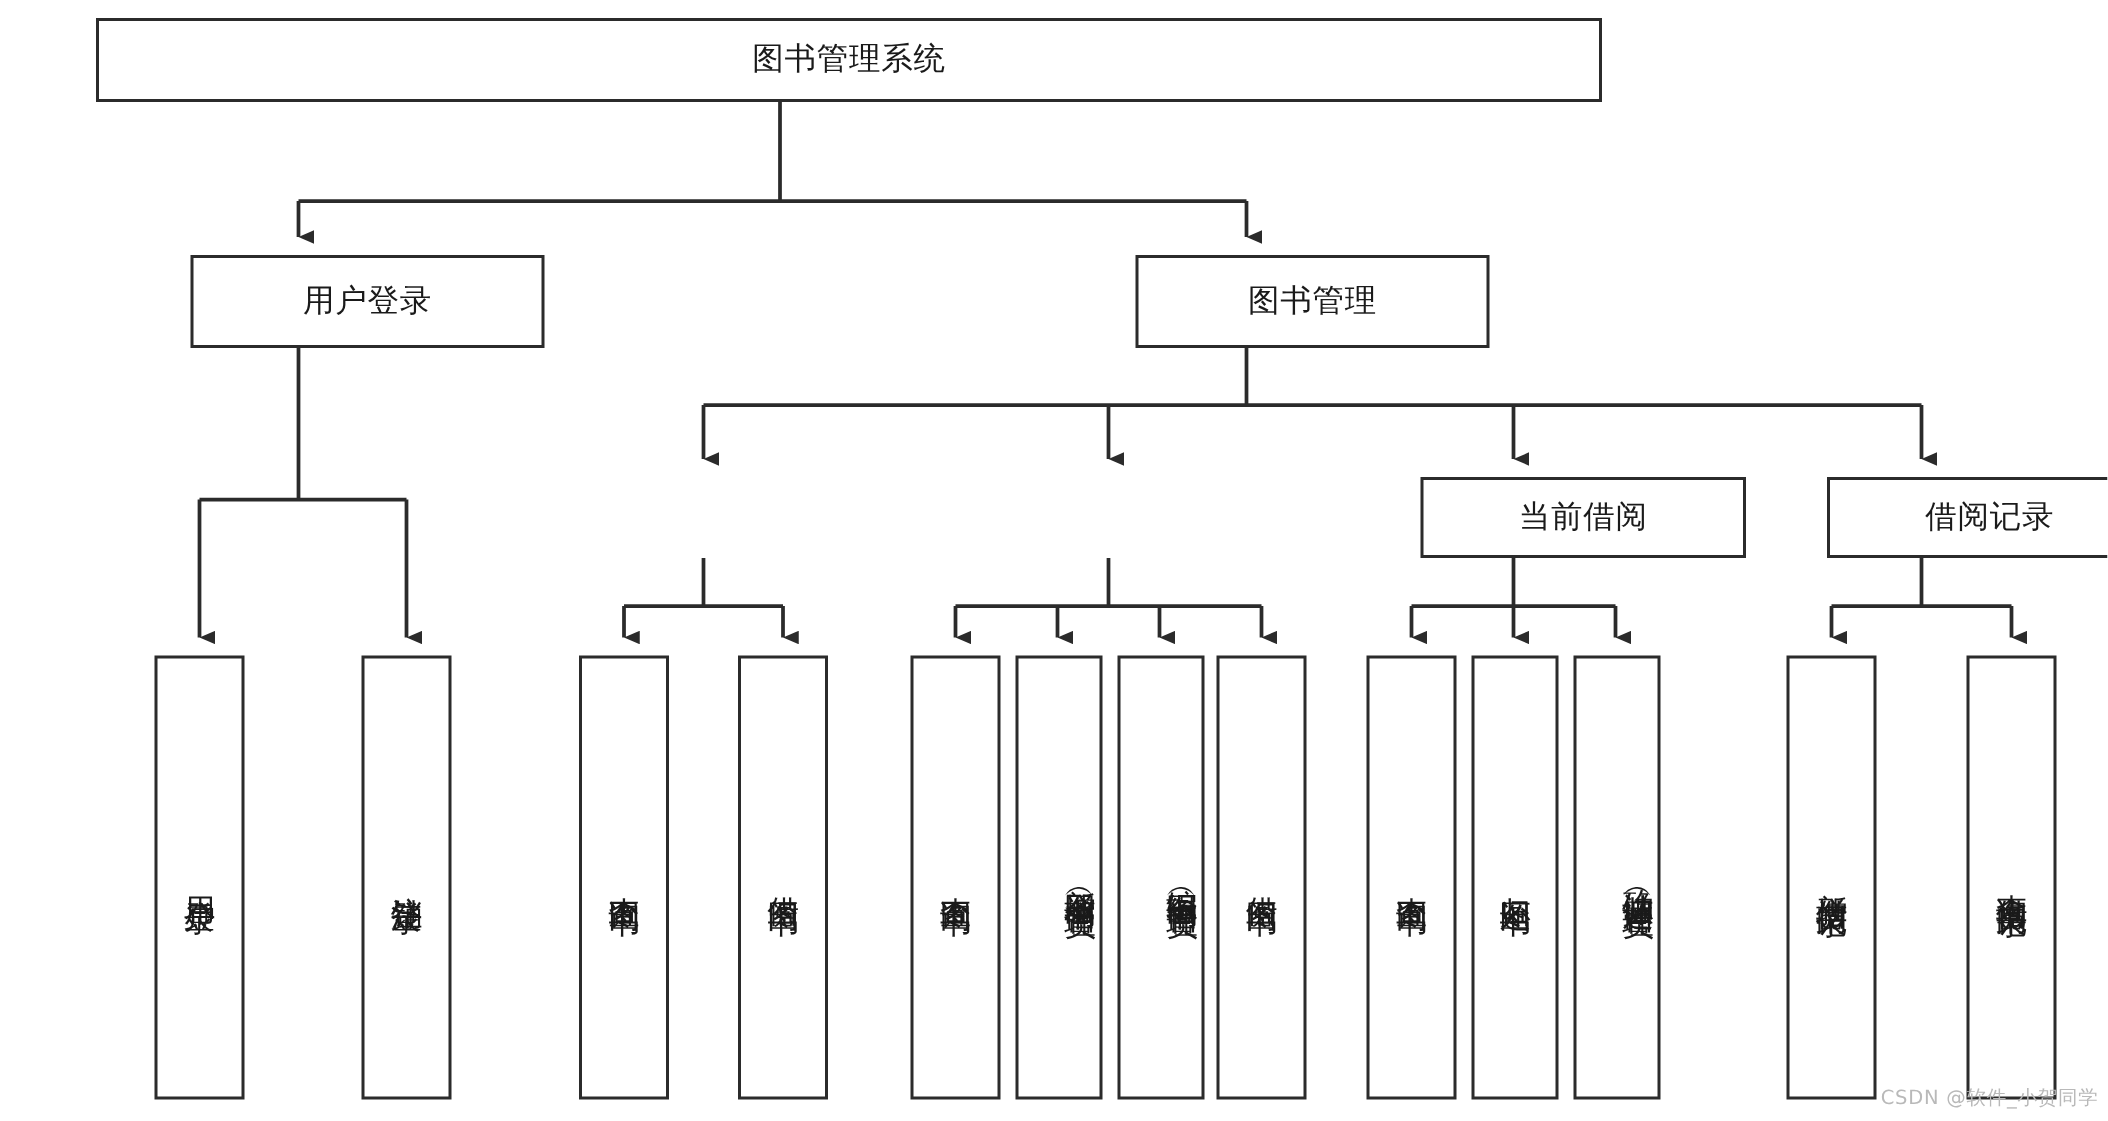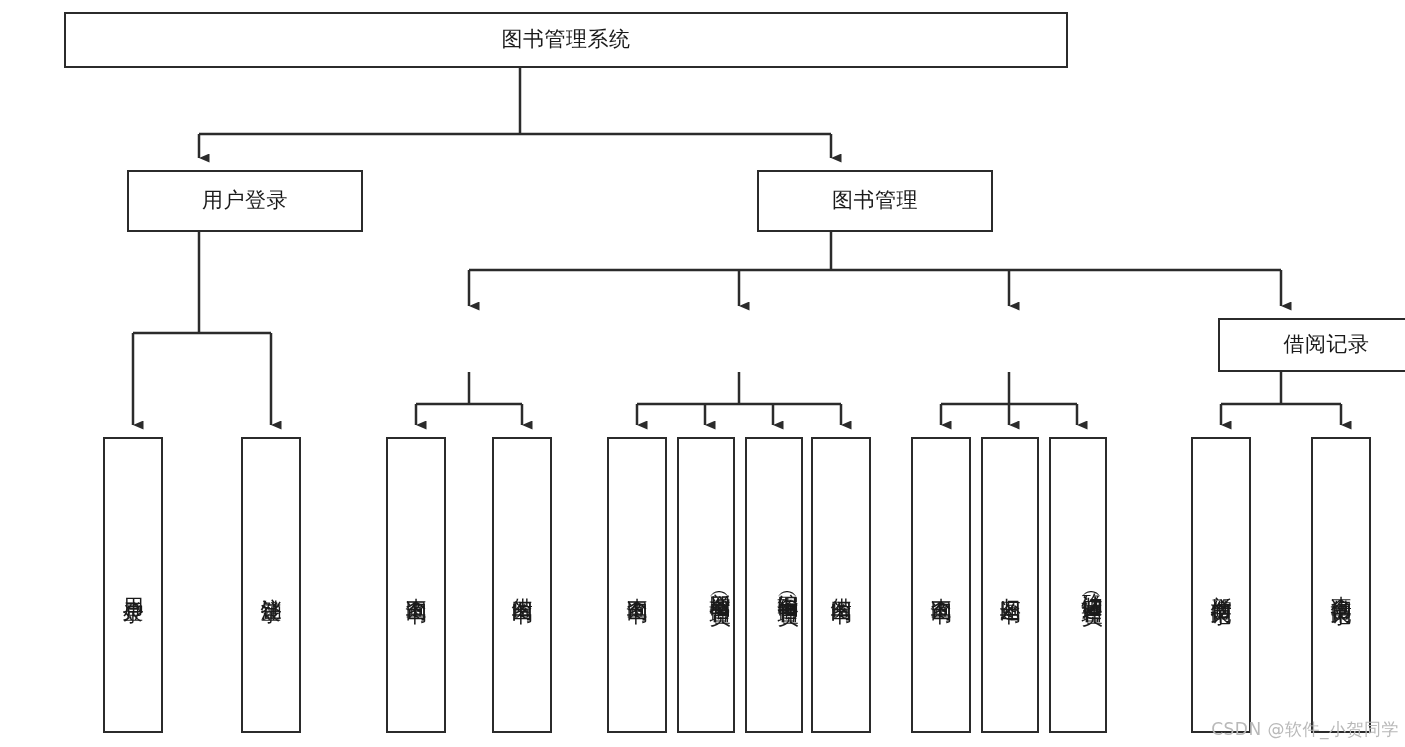--- a/index.html
+++ b/index.html
@@ -58,21 +58,21 @@
   .node.vertical.midalign {
     align-items: center;
   }
   .node-label {
     display: block;
   }
   #watermark {
     position: absolute;
     right: 6px;
     bottom: 6px;
-    font-size: 17px;
+    font-size: 13px;
     color: #b9b9b9;
     z-index: 3;
     white-space: nowrap;
     letter-spacing: 0.5px;
     pointer-events: none;
   }
 </style>
 </head>
 <body>
 
@@ -137,20 +137,23 @@
   <div class="node horizontal" style="left:81px; top:170px; width:236px; height:62px;">
     <span class="node-label">用户登录</span>
   </div>
 
   <div class="node horizontal" style="left:711px; top:170px; width:236px; height:62px;">
     <span class="node-label">图书管理</span>
   </div>
 
 
 
+  <div class="node horizontal" style="left:901px; top:318px; width:217px; height:54px;">
+    <span class="node-label">当前借阅</span>
+  </div>
 
   <div class="node horizontal" style="left:1172px; top:318px; width:217px; height:54px;">
     <span class="node-label">借阅记录</span>
   </div>
 
   <div class="node vertical midalign" style="left:103px; top:437px; width:60px; height:296px;">
     <span class="node-label">用户登录</span>
   </div>
 
   <div class="node vertical midalign" style="left:241px; top:437px; width:60px; height:296px;">

